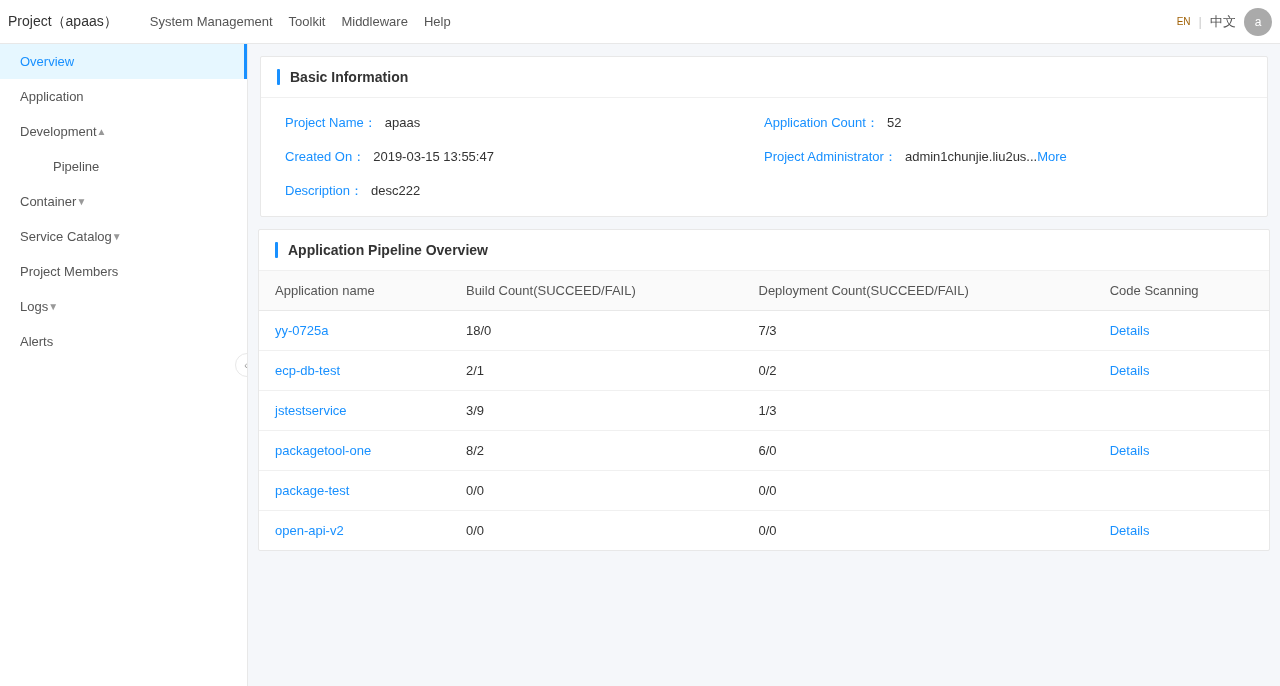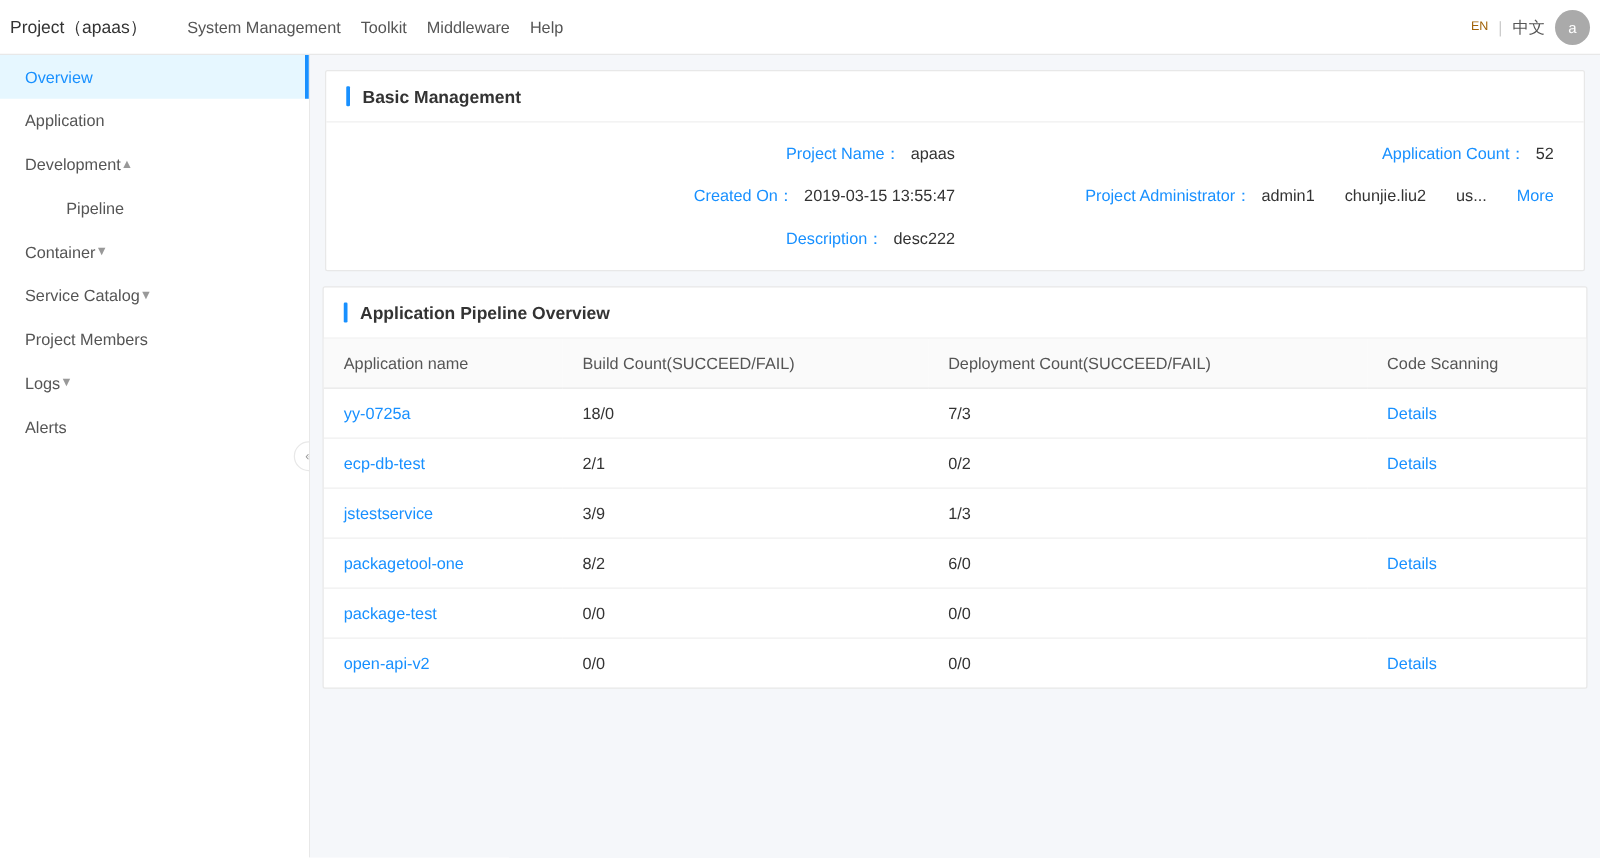--- a/index.html
+++ b/index.html
@@ -40,24 +40,24 @@
     .main { flex: 1; background: #f5f7fa; overflow-y: auto; }
 
     
     .section { background: #fff; margin: 12px; border-radius: 2px; border: 1px solid #e8e8e8; }
     .section-header { display: flex; align-items: center; padding: 12px 16px; border-bottom: 1px solid #f0f0f0; }
     .section-bar { width: 3px; height: 16px; background: #1890ff; margin-right: 10px; border-radius: 1px; }
     .section-title-text { font-size: 14px; font-weight: 600; color: #333; }
 
     
     .basic-info { padding: 16px 24px; display: grid; grid-template-columns: 1fr 1fr; gap: 16px 0; }
-    .info-row { display: flex; align-items: baseline; gap: 8px; justify-content: flex-end; }
+    .info-row { display: flex; align-items: baseline; gap: 8px; }
     .info-label { color: #1890ff; font-size: 13px; white-space: nowrap; }
     .info-value { color: #333; font-size: 13px; }
-    .info-value-admins { display: flex; gap: 24px; align-items: center; }
+    .info-value-admins { display: flex; gap: 0; align-items: center; }
     .more-link { color: #1890ff; cursor: pointer; font-size: 13px; }
 
     
     .table-section { background: #fff; margin: 10px; margin-top: 0; border-radius: 2px; border: 1px solid #e8e8e8; }
     table { width: 100%; border-collapse: collapse; }
     thead tr { background: #fafafa; border-bottom: 1px solid #e8e8e8; }
     th { padding: 12px 16px; text-align: left; font-size: 13px; color: #555; font-weight: 500; }
     tbody tr { border-bottom: 1px solid #f0f0f0; }
     tbody tr:last-child { border-bottom: none; }
     td { padding: 12px 16px; font-size: 13px; color: #333; }
@@ -118,21 +118,21 @@
       <span>Alerts</span>
     </div>
     <div class="sidebar-collapse-btn">«</div>
   </div>
 
   <div class="main">
 
     <div class="section">
       <div class="section-header">
         <div class="section-bar"></div>
-        <span class="section-title-text">Basic Management</span>
+        <span class="section-title-text">Basic Information</span>
       </div>
       <div class="basic-info">
 
         <div>
           <div class="info-row" style="margin-bottom:16px;">
             <span class="info-label">Project Name：</span>
             <span class="info-value">apaas</span>
           </div>
           <div class="info-row" style="margin-bottom:16px;">
             <span class="info-label">Created On：</span>

